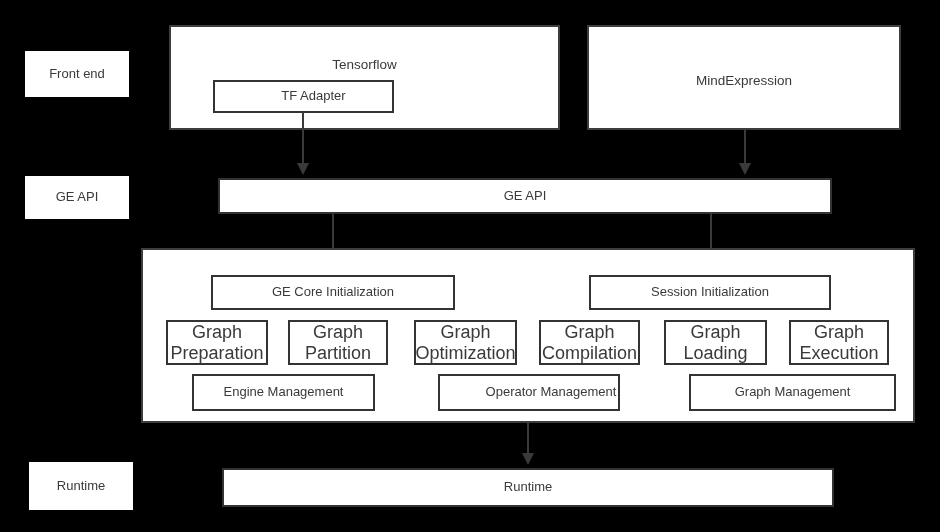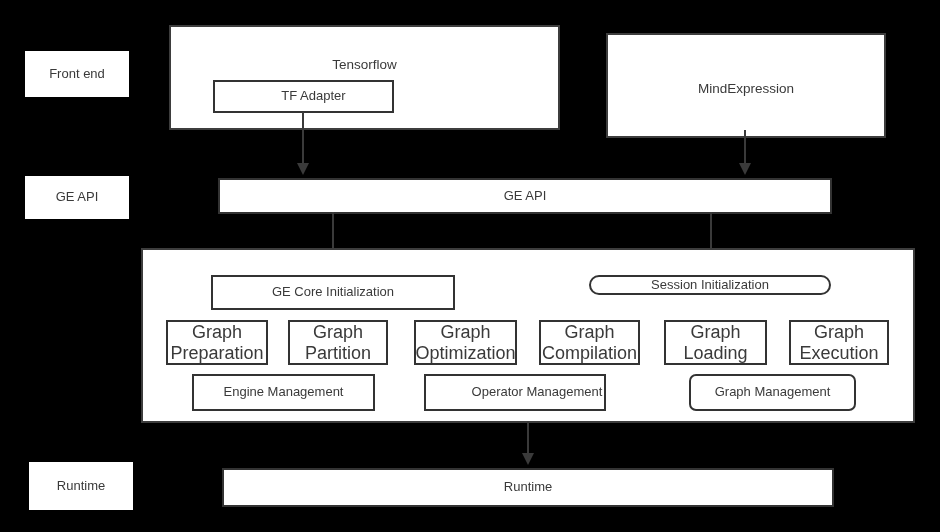--- a/index.html
+++ b/index.html
@@ -72,21 +72,21 @@
 
 
   <div class="node plain t-lg" style="left:29px;top:462px;width:104px;height:48px;">Runtime</div>
 
   <div class="group" style="left:141px;top:25px;width:391px;height:105px;margin-left:28px;">
     <div class="group-title" style="top:30px;">Tensorflow</div>
   </div>
 
   <div class="node bordered t-md" style="left:213px;top:80px;width:181px;height:33px;padding-left:20px;">TF Adapter</div>
 
-  <div class="group" style="left:606px;top:25px;width:280px;height:105px;margin-top:8px;">
+  <div class="group" style="left:587px;top:25px;width:314px;height:105px;">
     <div class="group-title" style="top:46px;">MindExpression</div>
   </div>
 
   <div class="conn conn-v" style="left:302px;top:112px;height:52px;"></div>
   <div class="arrowhead" style="left:297px;top:163px;"></div>
 
   <div class="conn conn-v" style="left:744px;top:130px;height:34px;"></div>
   <div class="arrowhead" style="left:739px;top:163px;"></div>
 
   <div class="node bordered t-lg" style="left:218px;top:178px;width:614px;height:36px;">GE API</div>
@@ -94,21 +94,21 @@
   <div class="conn conn-v" style="left:332px;top:212px;height:48px;"></div>
   <div class="arrowhead" style="left:327px;top:259px;"></div>
 
   <div class="conn conn-v" style="left:710px;top:212px;height:48px;"></div>
   <div class="arrowhead" style="left:705px;top:259px;"></div>
 
   <div class="group" style="left:141px;top:248px;width:774px;height:175px;"></div>
 
   <div class="node bordered t-md" style="left:211px;top:275px;width:244px;height:35px;text-align:right;">GE Core Initialization</div>
 
-  <div class="node bordered t-md" style="left:589px;top:275px;width:242px;height:20px;border-radius:10px;">Session Initialization</div>
+  <div class="node bordered t-md" style="left:589px;top:275px;width:242px;height:35px;">Session Initialization</div>
 
   <div class="node bordered t-sm" style="left:166px;top:320px;width:102px;height:45px;">Graph
 Preparation</div>
 
   <div class="node bordered t-sm" style="left:288px;top:320px;width:100px;height:45px;">Graph
 Partition</div>
 
   <div class="node bordered t-sm" style="left:414px;top:320px;width:103px;height:45px;">Graph
 Optimization</div>
 
@@ -116,22 +116,22 @@
 Compilation</div>
 
   <div class="node bordered t-sm" style="left:664px;top:320px;width:103px;height:45px;">Graph
 Loading</div>
 
   <div class="node bordered t-sm" style="left:789px;top:320px;width:100px;height:45px;">Graph
 Execution</div>
 
   <div class="node bordered t-md" style="left:192px;top:374px;width:183px;height:37px;">Engine Management</div>
 
-  <div class="node bordered t-md" style="left:424px;top:374px;width:182px;height:37px;padding-left:44px;">Operator Management</div>
+  <div class="node bordered t-md" style="left:438px;top:374px;width:182px;height:37px;padding-left:44px;">Operator Management</div>
 
-  <div class="node bordered t-md" style="left:689px;top:374px;width:167px;height:37px;border-radius:7px;">Graph Management</div>
+  <div class="node bordered t-md" style="left:689px;top:374px;width:207px;height:37px;">Graph Management</div>
 
   <div class="conn conn-v" style="left:527px;top:421px;height:33px;"></div>
   <div class="arrowhead" style="left:522px;top:453px;"></div>
 
   <div class="node bordered t-lg" style="left:222px;top:468px;width:612px;height:39px;">Runtime</div>
 
 </div>
 
 </body></html>

